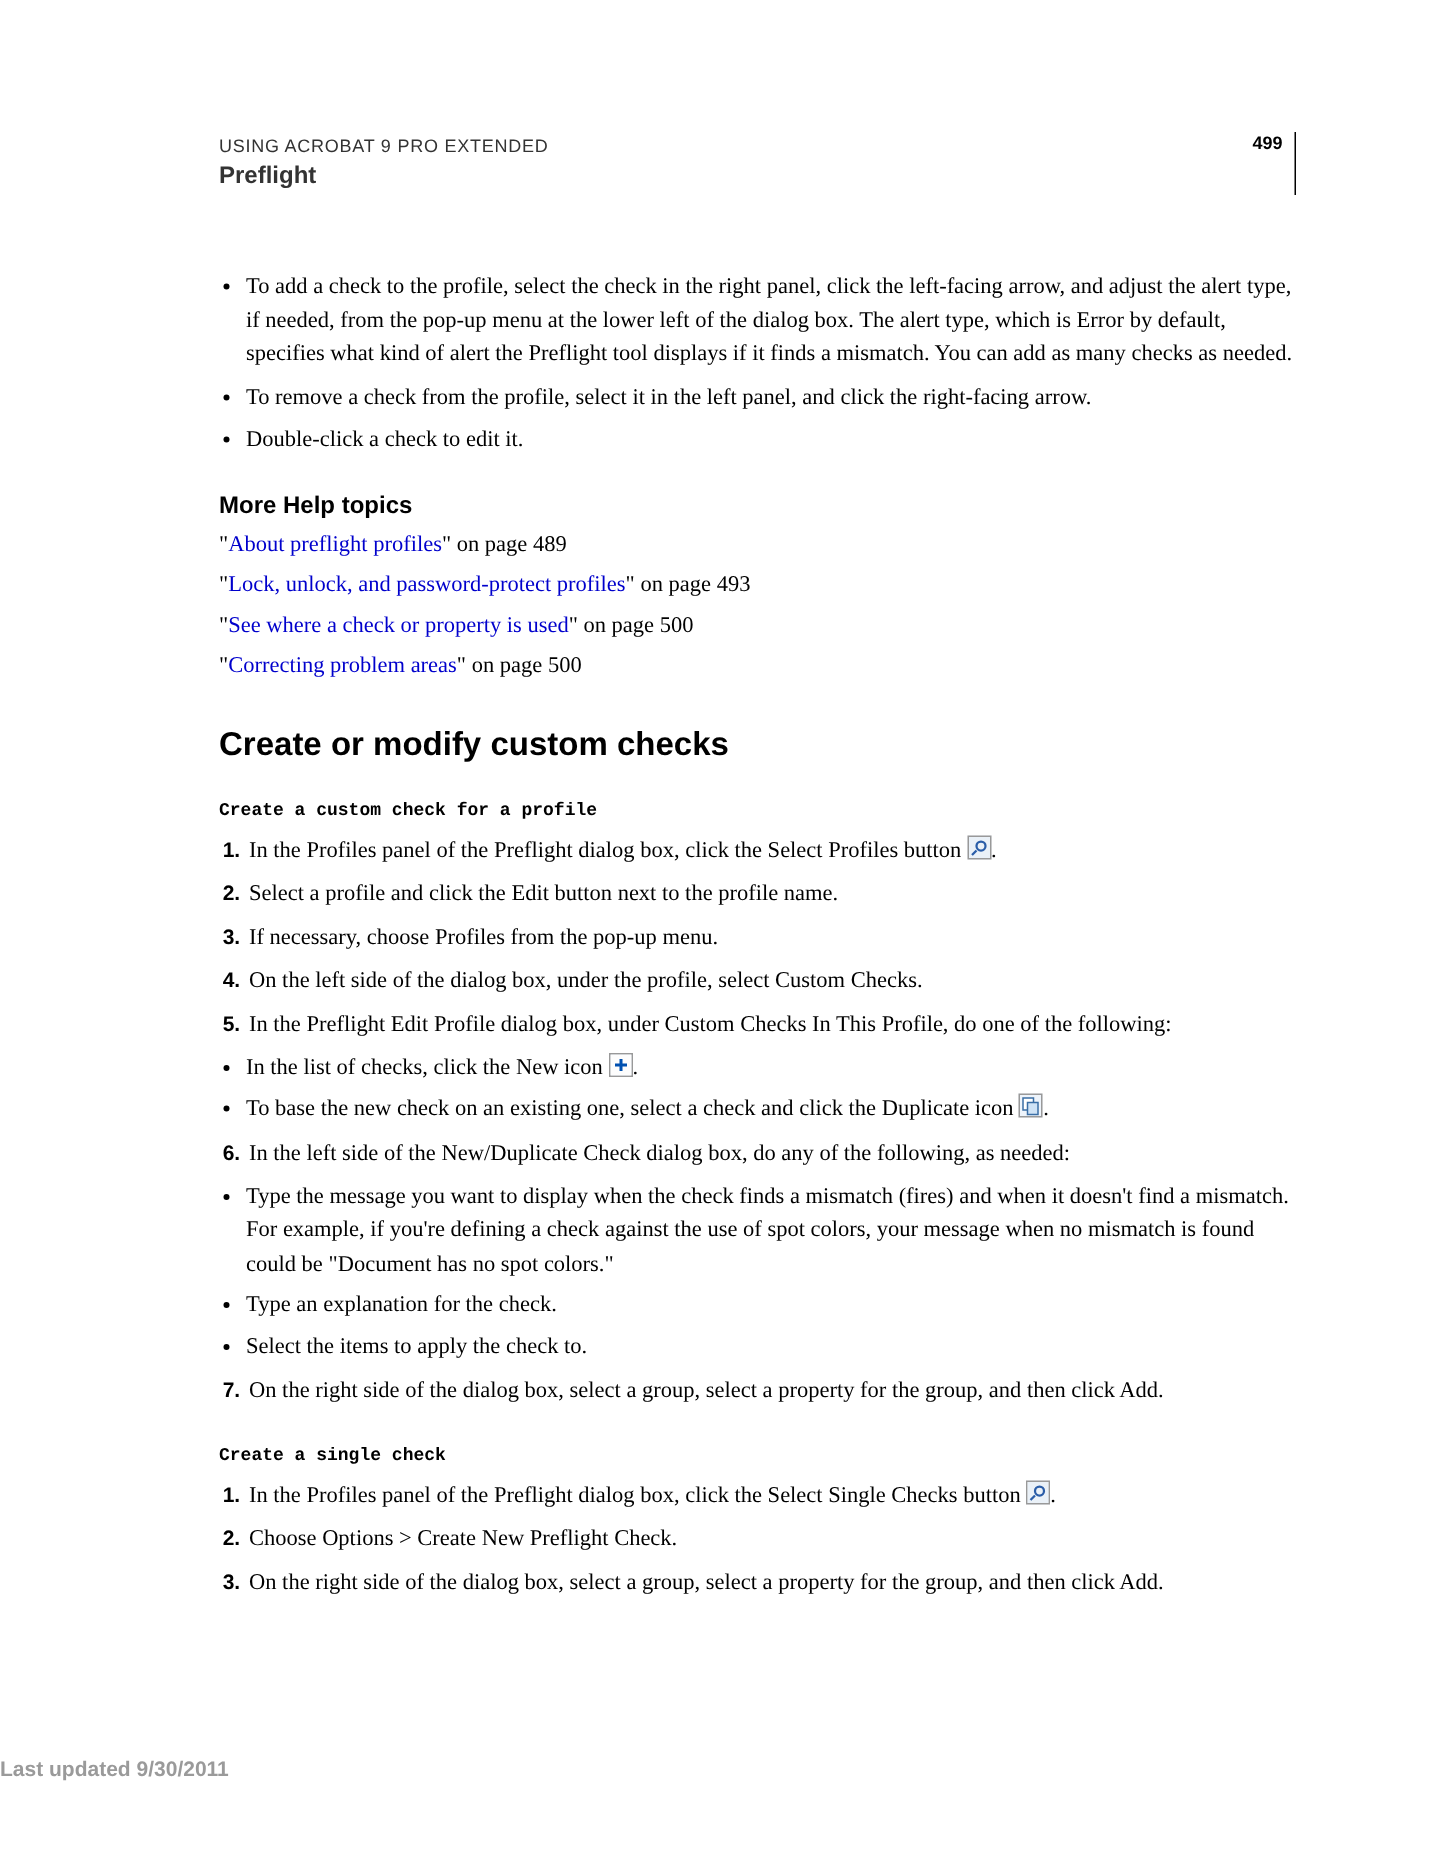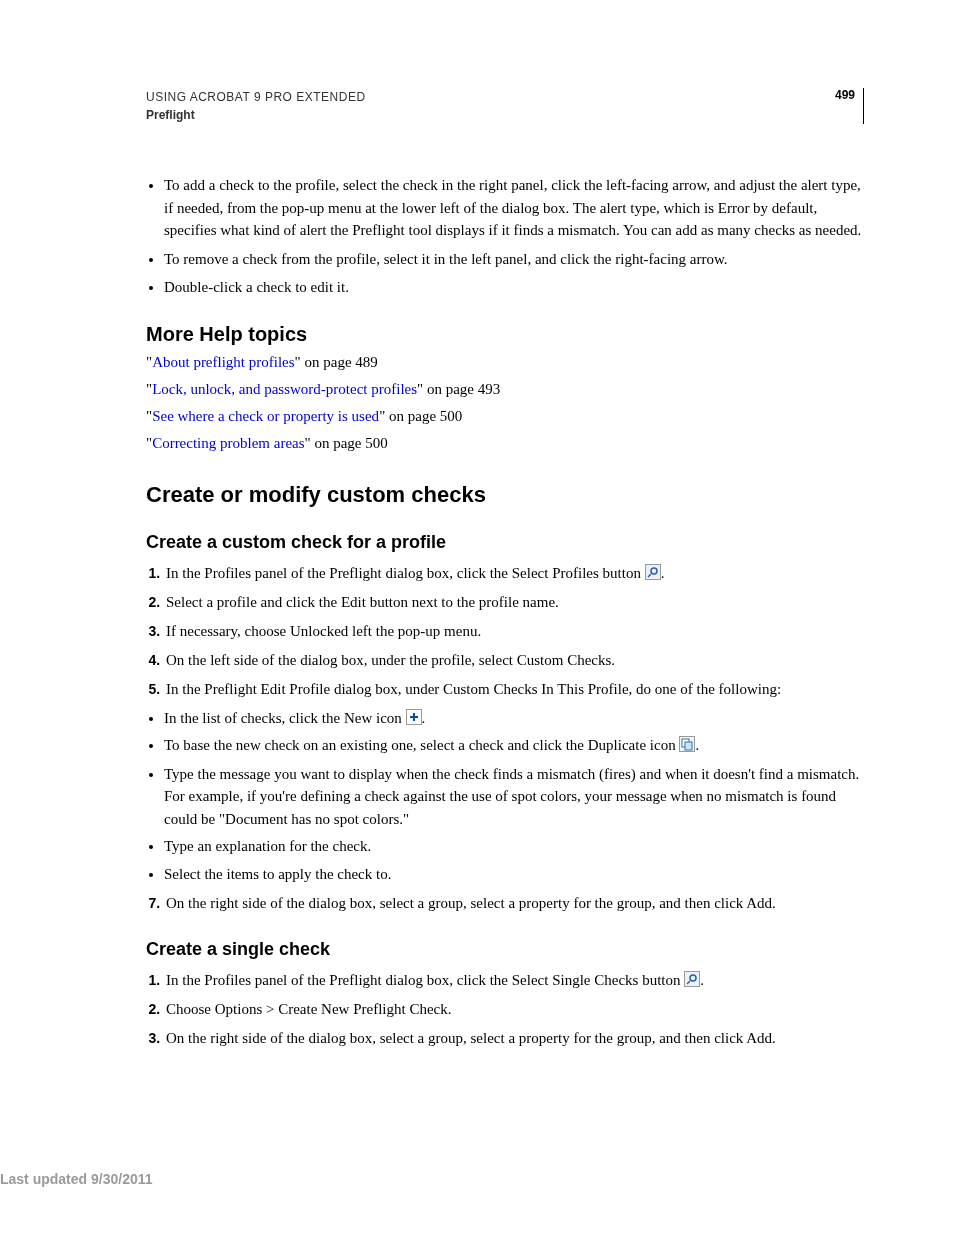--- a/index.html
+++ b/index.html
@@ -27,21 +27,21 @@
   .header-left {
     font-family: "Myriad Pro", "Segoe UI", Arial, sans-serif;
     font-size: 12px;
     letter-spacing: 0.5px;
     color: #333;
     line-height: 1.5;
   }
   .header-left .sub {
     font-weight: bold;
     letter-spacing: 0;
-    font-size: 12px;
+    font-size: 16px;
   }
   .page-num {
     font-family: "Myriad Pro", "Segoe UI", Arial, sans-serif;
     font-size: 12px;
     font-weight: bold;
     color: #000;
     margin-left: 24px;
   }
   ul.body-bullets {
     margin: 0 0 24px 0;
@@ -54,21 +54,21 @@
   }
   ul.body-bullets.tight {
     margin-top: 6px;
     margin-bottom: 6px;
     padding-left: 18px;
   }
   ul.body-bullets.tight li { margin-bottom:5px;}
   h3.sub-head {
     font-family: "Myriad Pro", "Segoe UI", Arial, sans-serif;
     font-weight: bold;
-    font-size: 20px;
+    font-size: 16px;
     margin: 0 0 8px 0;
   }
   .help-topics p {
     margin: 0 0 10px 0;
     font-size: 15px;
   }
   a.xref {
     color: #0000cc;
     text-decoration: none;
   }
@@ -85,23 +85,23 @@
   }
   p.note {
     font-size: 15px;
     font-style: italic;
     margin: 0 0 20px 0;
   }
   p.note .label {
     font-weight: bold;
   }
   h4.proc {
-    font-family: Liberation Sans, sans-serif;
-    font-weight: bold;
-    font-size: 18px;
+    font-family: Liberation Mono, monospace;
+    font-weight: bold;
+    font-size: 12px;
     margin: 24px 0 8px 0;
   }
   ol.steps {
     margin: 0;
     padding-left: 18px;
     font-size: 15px;
     line-height: 1.6;
   }
   ol.steps > li {
      margin-bottom: 5px;
@@ -162,35 +162,38 @@
   <h2 class="section">Create or modify custom checks</h2>
 
   <h4 class="proc">Create a custom check for a profile</h4>
   <ol class="steps">
     <li><span>In the Profiles panel of the Preflight dialog box, click the Select Profiles button </span><span class="icon-inline"><svg width="14" height="14">
             <rect x="0" y="0" width="14" height="14" fill="#eaf1f8"></rect>
             <circle cx="8" cy="6" r="3" fill="none" stroke="#2a5da8" stroke-width="1.5"></circle>
             <line x1="5" y1="9" x2="2" y2="12" stroke="#2a5da8" stroke-width="1.5"></line>
           </svg></span>.</li>
     <li>Select a profile and click the Edit button next to the profile name.</li>
-    <li>If necessary, choose Unlocked left the pop-up menu.</li>
+    <li>If necessary, choose Profiles from the pop-up menu.</li>
     <li>On the left side of the dialog box, under the profile, select Custom Checks.</li>
     <li>In the Preflight Edit Profile dialog box, under Custom Checks In This Profile, do one of the following:</li>
   </ol>
   <ul class="body-bullets tight">
     <li><span>In the list of checks, click the New icon </span><span class="icon-inline"><svg width="14" height="14">
             <rect x="0" y="0" width="14" height="14" fill="#fdfdfd"></rect>
             <line x1="7" y1="3" x2="7" y2="11" stroke="#0050b0" stroke-width="2"></line>
             <line x1="3" y1="7" x2="11" y2="7" stroke="#0050b0" stroke-width="2"></line>
           </svg></span>.</li>
     <li><span>To base the new check on an existing one, select a check and click the Duplicate icon </span><span class="icon-inline"><svg width="14" height="14">
             <rect x="2" y="2" width="7" height="8" fill="#fff" stroke="#3a6ea5" stroke-width="1"></rect>
             <rect x="5" y="5" width="7" height="8" fill="#cfe3f6" stroke="#3a6ea5" stroke-width="1"></rect>
           </svg></span>.</li>
   </ul>
+  <ol class="steps" start="6">
+    <li>In the left side of the New/Duplicate Check dialog box, do any of the following, as needed:</li>
+  </ol>
   <ul class="body-bullets tight">
     <li>Type the message you want to display when the check finds a mismatch (fires) and when it doesn't find a mismatch. For example, if you're defining a check against the use of spot colors, your message when no mismatch is found could be "Document has no spot colors."</li>
     <li>Type an explanation for the check.</li>
     <li>Select the items to apply the check to.</li>
   </ul>
   <ol class="steps" start="7">
     <li>On the right side of the dialog box, select a group, select a property for the group, and then click Add.</li>
   </ol>
 
   <h4 class="proc">Create a single check</h4>

